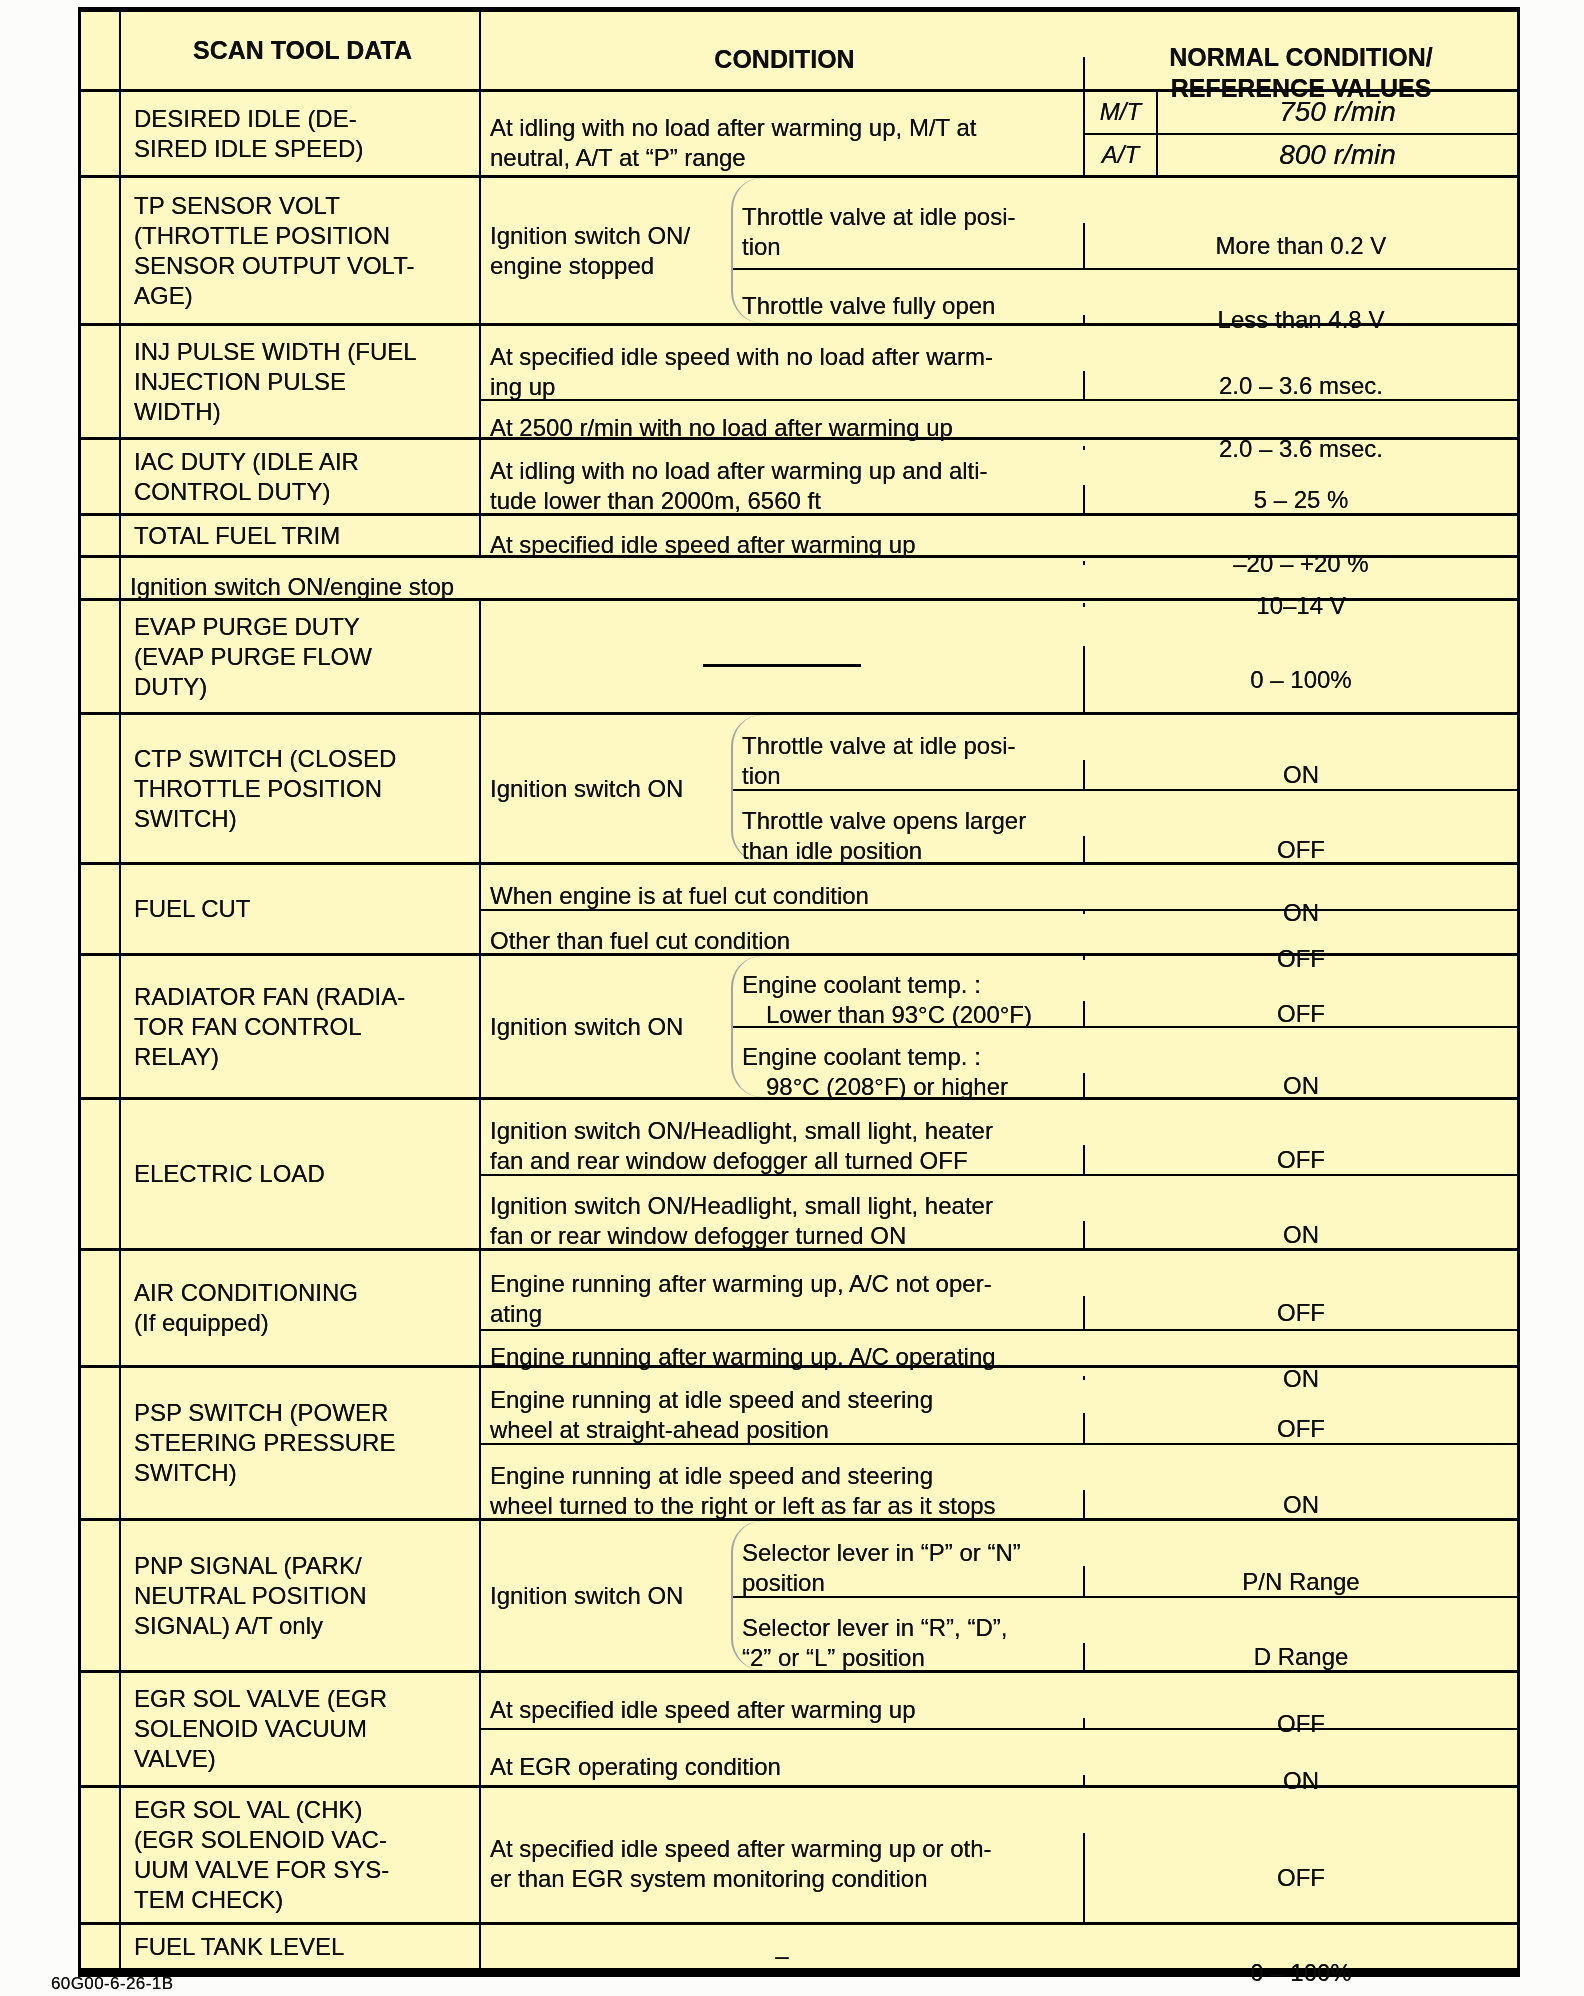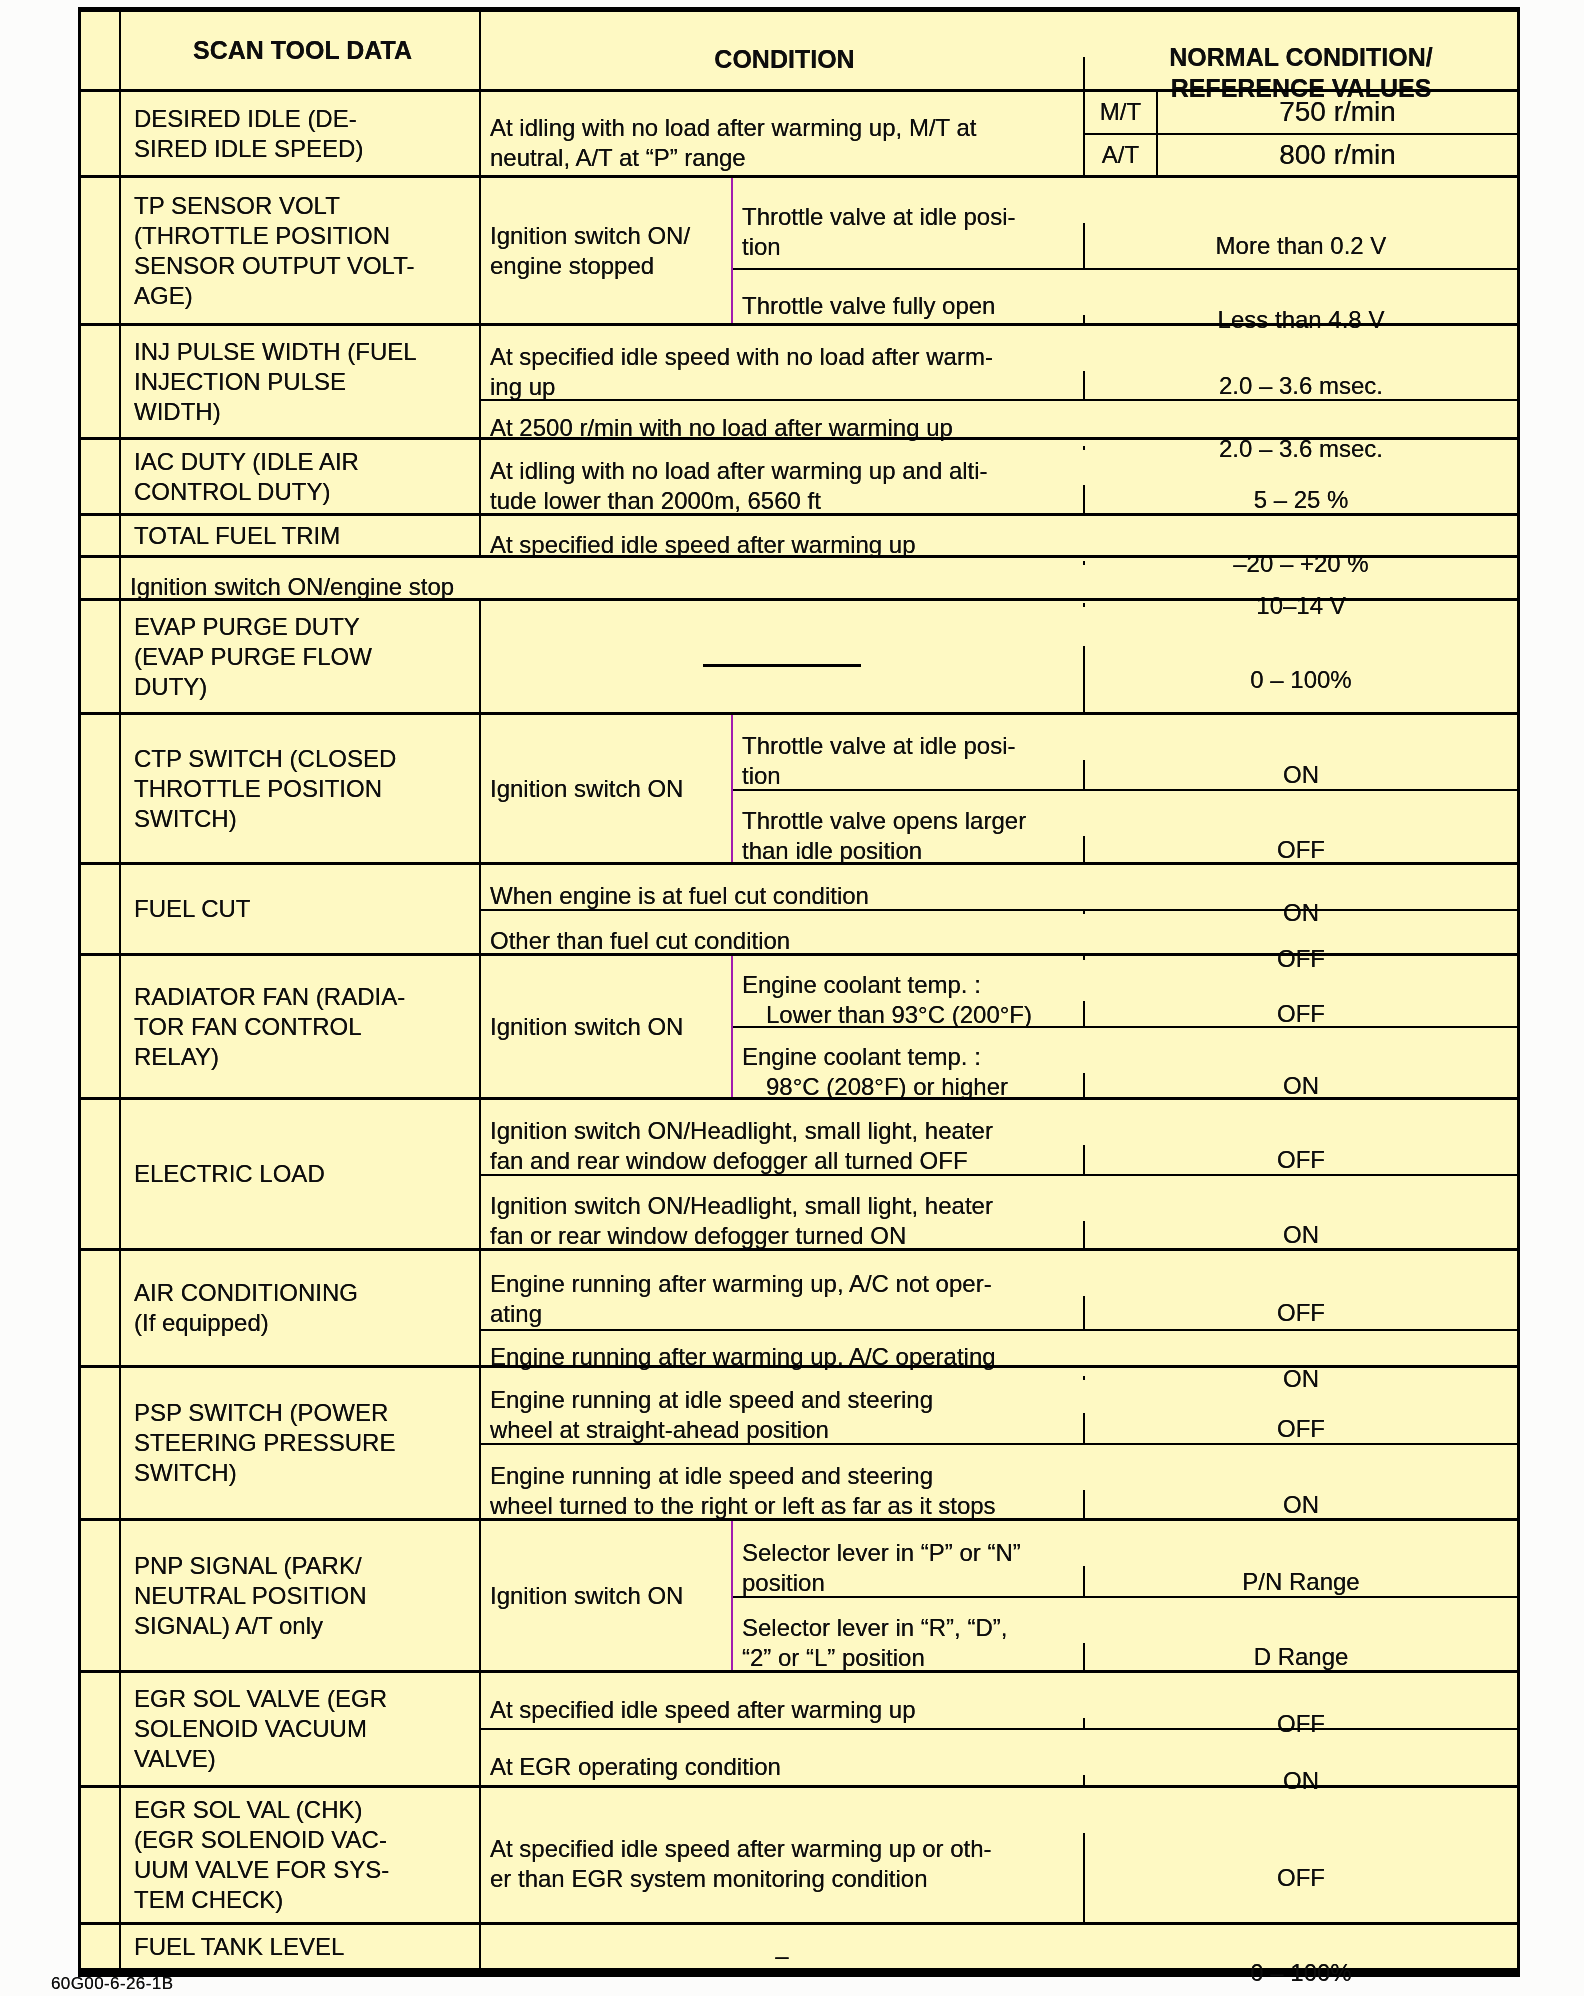--- a/index.html
+++ b/index.html
@@ -34,23 +34,23 @@
   .c-cond.center { justify-content:center; padding-left:4px; }
   .c-val {
     width:434px; flex:none; border-left:2px solid #000;
     display:flex; align-items:center; justify-content:center; text-align:center;
     font-size:24px; line-height:29px; padding:2px 4px;margin-top:45px;
   }
   .c-shared {
     width:250px; flex:none; display:flex; align-items:center;
     padding:3px 4px 3px 9px; font-size:24px; line-height:30px; white-space:pre-line;
   }
-  .c-subcol { flex:1; border-left:2px solid #a21caf; display:flex; flex-direction:column; }
+  .c-subcol { flex:1; border-left:2px solid #a3a3a3; display:flex; flex-direction:column;border-radius:31px; }
   .c-valcol { width:434px; flex:none; border-left:2px solid #000; display:flex; flex-direction:column; }
-  .valrow { flex:1; display:flex; border-top:2px solid #000; }
+  .valrow { flex:1; display:flex; border-top:2px solid #000;font-style:italic; }
   .valrow:first-child { border-top:none; }
   .c-mt {
     width:73px; flex:none; border-right:2px solid #000;
     display:flex; align-items:center; justify-content:center; font-size:24px;
   }
   .c-vv { flex:1; display:flex; align-items:center; justify-content:center; font-size:28px; }
   .hdr .c-label, .hdr .c-cond, .hdr .c-val {
     font-weight:700; justify-content:center; text-align:center; font-size:25px; line-height:31px;
   }
   .dashline { width:158px; border-top:3px solid #000; }

